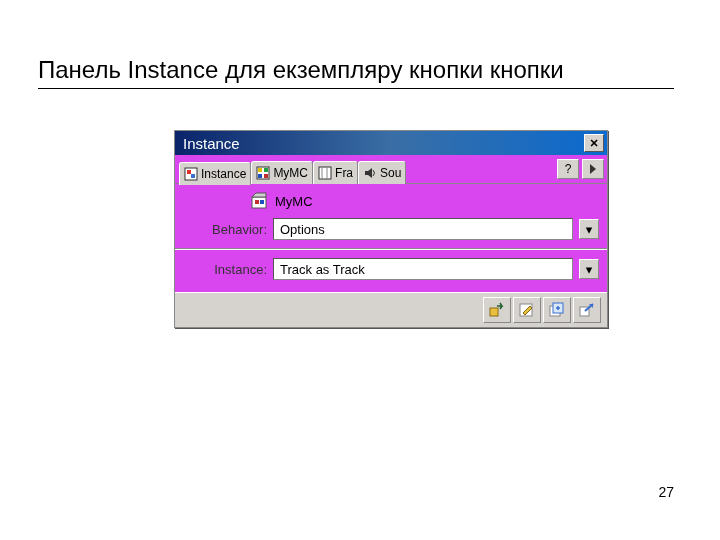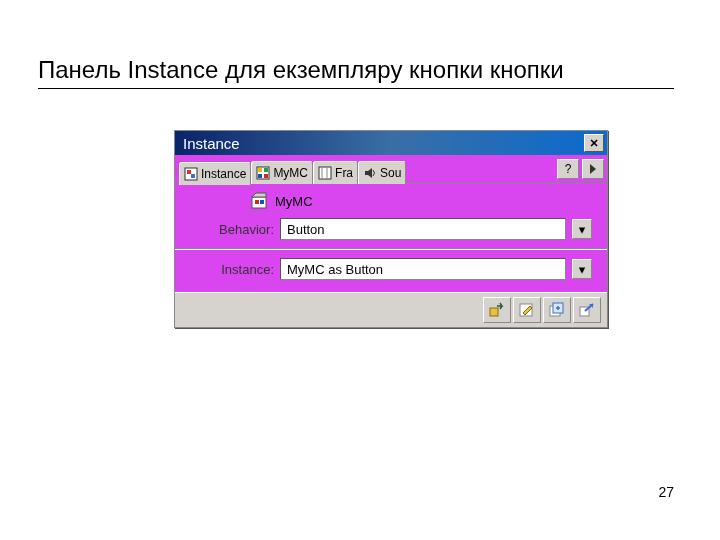--- a/index.html
+++ b/index.html
@@ -102,21 +102,21 @@
   .body {
     padding: 6px 8px 8px 8px;
   }
   .symbol-row {
     display:flex; align-items:center; gap:6px;
     margin: 2px 0 8px 66px;
     font-size:13px;
   }
   .symbol-icon { width:20px; height:18px; display:inline-block;}
   .field-row {
-    display:flex; align-items:center; margin:4px 7px;
+    display:flex; align-items:center; margin:4px 0;
   }
   .field-label {
     width: 84px; text-align:right; padding-right:6px;
     color:#333; font-size:13px;
   }
   .combo {
     flex:1;
     display:flex; align-items:center;
     background:#fff;
     border:1px solid #888;
@@ -233,33 +233,33 @@
             <rect x="6" y="8" width="4" height="4" fill="#c03030"></rect>
             <rect x="11" y="8" width="4" height="4" fill="#2050c0"></rect>
           </svg>
       </span>
       <span>MyMC</span>
     </div>
 
     <div class="field-row">
       <div class="field-label">Behavior:</div>
       <div class="combo">
-        <span class="combo-text">Button</span>
+        <span class="combo-text">Options</span>
       </div>
       <div class="combo-btn">
         <span>▾</span>
       </div>
     </div>
 
     <div class="divider"></div>
 
     <div class="field-row">
       <div class="field-label">Instance:</div>
       <div class="combo">
-        <span class="combo-text">MyMC as Button</span>
+        <span class="combo-text">Track as Track</span>
       </div>
       <div class="combo-btn">
         <span>▾</span>
       </div>
     </div>
   </div>
 
   <div class="bottom-toolbar">
     <div class="icon-btn">
       <svg width="18" height="16">

